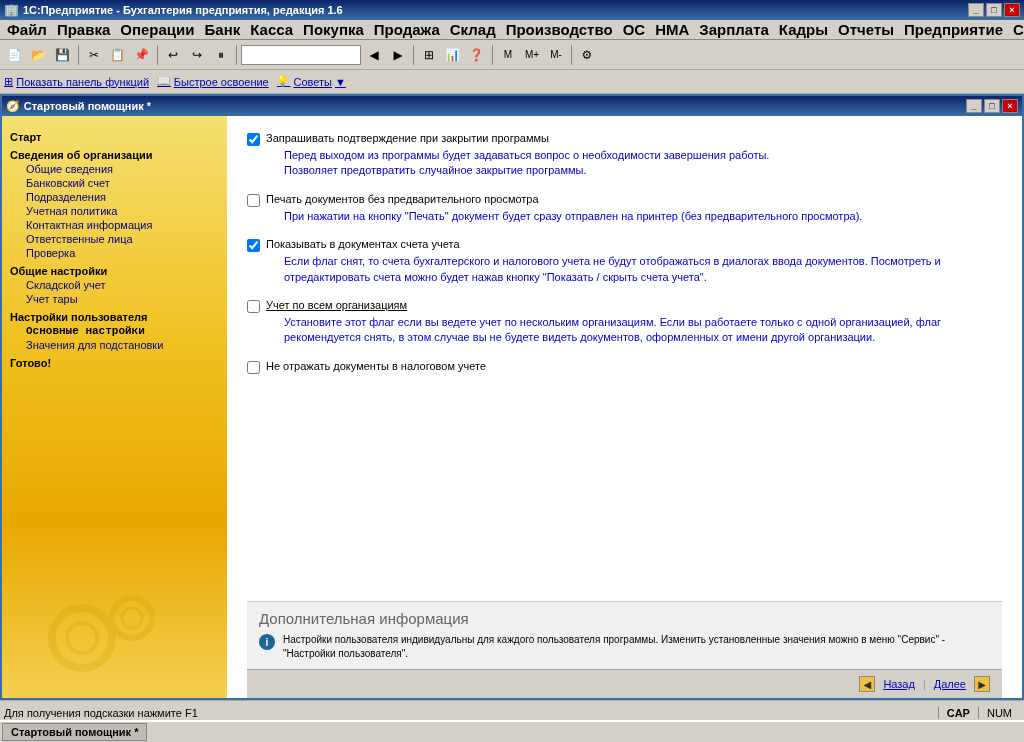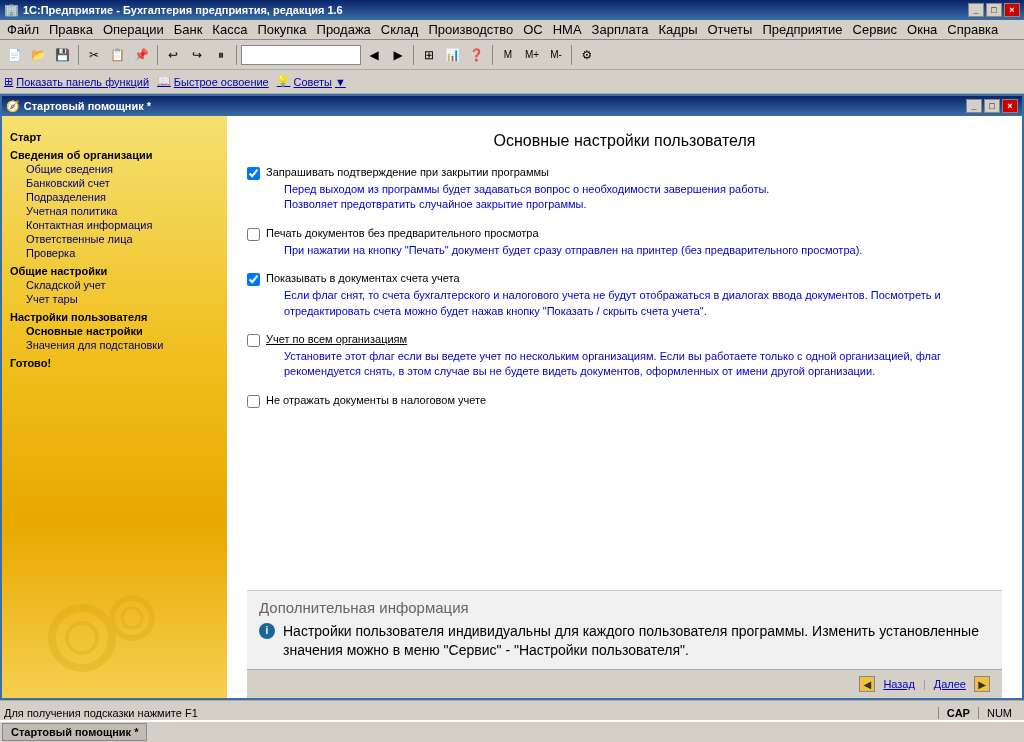--- a/index.html
+++ b/index.html
@@ -42,22 +42,23 @@
       background: #d4d0c8;
       height: 20px;
       display: flex;
       align-items: center;
       padding: 0 2px;
       border-bottom: 1px solid #888;
     }
     .menu-item {
       padding: 2px 5px;
       cursor: pointer;
-      font-size: 13px;
+      font-size: 15px;
       white-space: nowrap;
+      font-weight: bold;
     }
 
     
     .toolbar {
       background: #d4d0c8;
       height: 30px;
       display: flex;
       align-items: center;
       padding: 2px 4px;
       border-bottom: 1px solid #aaa;
@@ -162,20 +163,21 @@
       font-weight: bold;
       color: #000;
       margin-top: 4px;
     }
     .sidebar-item.sub {
       padding-left: 16px;
     }
     .sidebar-item.active {
       font-weight: bold;
       color: #000;
+      font-family: Liberation Mono, monospace;
     }
 
     
     .right-panel {
       flex: 1;
       background: white;
       display: flex;
       flex-direction: column;
       padding: 16px 20px 0 20px;
       overflow-y: auto;
@@ -241,21 +243,21 @@
       background: #1a6699;
       border-radius: 50%;
       display: flex; align-items: center; justify-content: center;
       color: white;
       font-size: 10px;
       font-weight: bold;
       flex-shrink: 0;
       margin-top: 1px;
     }
     .bottom-info-text {
-      font-size: 14px;
+      font-size: 10px;
       color: #000;
       line-height: 1.4;
     }
 
     
     .nav-buttons {
       display: flex;
       justify-content: flex-end;
       align-items: center;
       padding: 6px 12px;
@@ -456,21 +458,20 @@
 
         <svg class="svg-gear" width="160" height="120" viewBox="0 0 160 120" style="position:absolute;bottom:20px;left:20px;opacity:0.25;">
           <circle cx="60" cy="80" r="30" fill="none" stroke="#c8a000" stroke-width="8"></circle>
           <circle cx="60" cy="80" r="15" fill="none" stroke="#c8a000" stroke-width="4"></circle>
           <circle cx="110" cy="60" r="20" fill="none" stroke="#c8a000" stroke-width="6"></circle>
           <circle cx="110" cy="60" r="10" fill="none" stroke="#c8a000" stroke-width="3"></circle>
         </svg>
       </div>
 
       <div class="right-panel">
-        <div class="panel-title">Основные настройки пользователя</div>
 
         <div class="setting-block">
           <div class="setting-row">
             <input type="checkbox" class="setting-checkbox" checked="" style="">
             <span class="setting-label">Запрашивать подтверждение при закрытии программы</span>
           </div>
           <div class="setting-desc">
             Перед выходом из программы будет задаваться вопрос о необходимости завершения работы.<br>
             Позволяет предотвратить случайное закрытие программы.
           </div>

